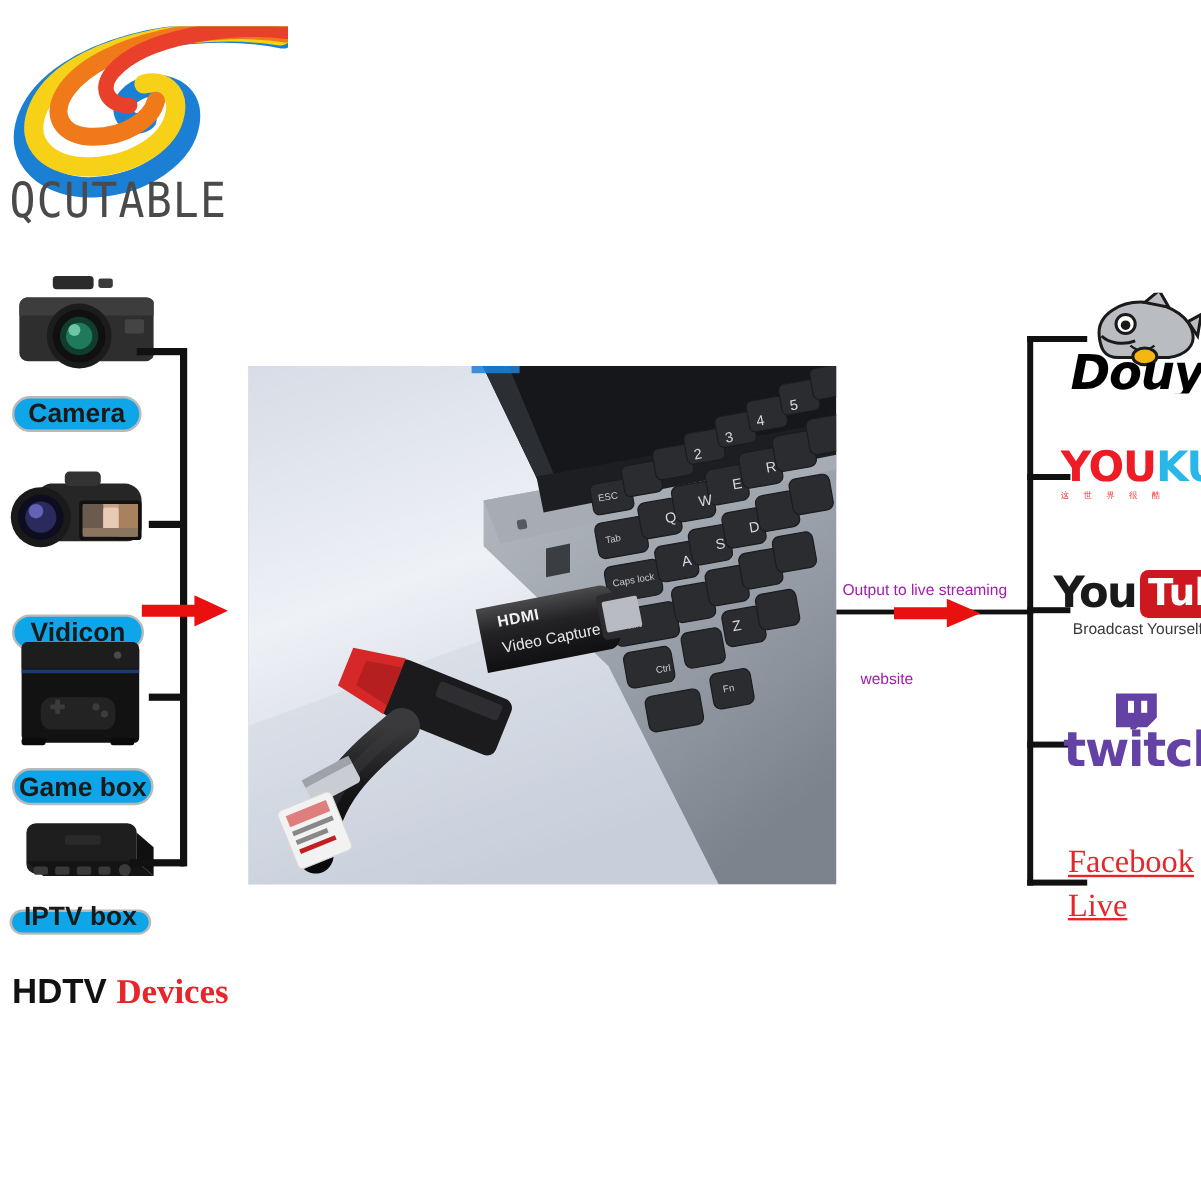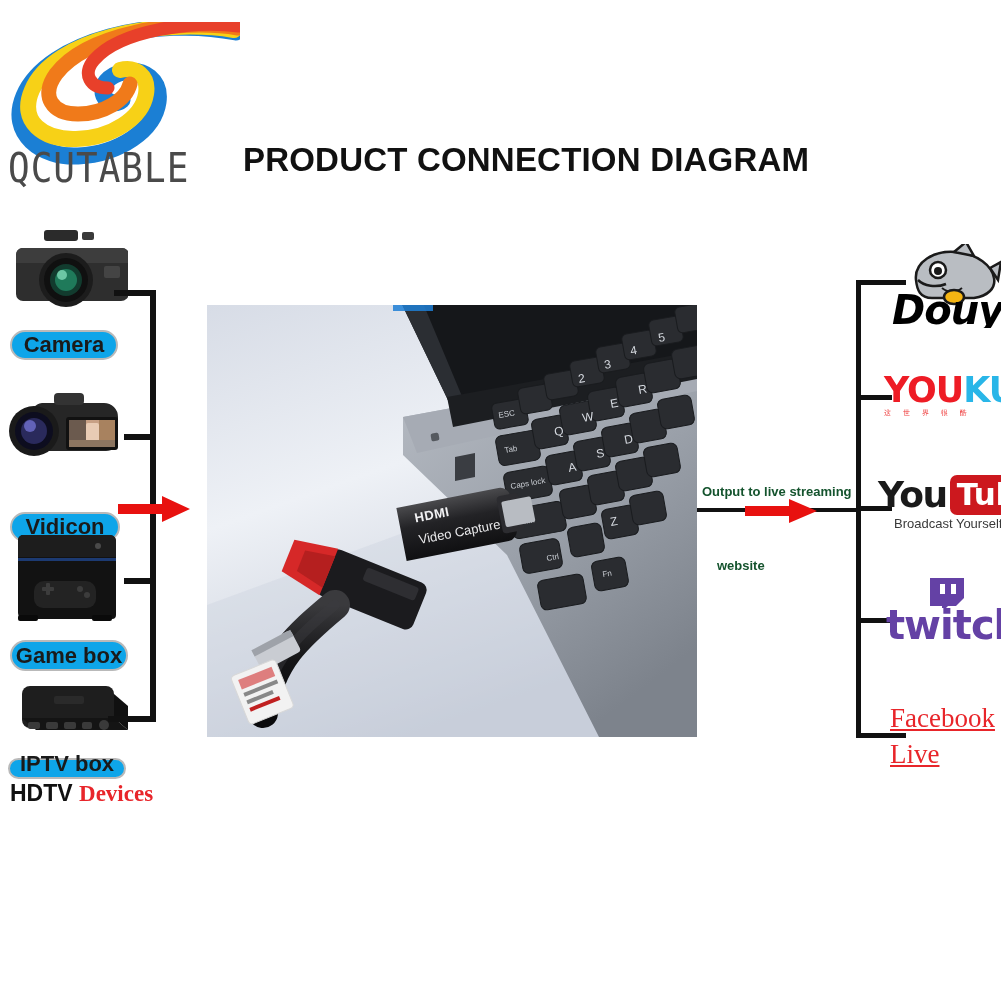--- a/index.html
+++ b/index.html
@@ -18,39 +18,39 @@
   
   .title{position:absolute;left:243px;top:141px;font-size:33px;font-weight:bold;
     color:#111;letter-spacing:0.2px;white-space:nowrap;
     font-family:"Liberation Sans","DejaVu Sans",sans-serif;}
 
   
   .dev{position:absolute;}
   .pill{position:absolute;border:2px solid #b9b9b9;border-radius:18px;background:#0ea5e9;
     display:flex;align-items:flex-end;justify-content:center;
     font-size:22px;font-weight:bold;color:#1a1a1a;box-sizing:border-box;}
-  .hdtv{position:absolute;left:10px;top:780px;font-size:23px;font-weight:bold;white-space:nowrap;}
+  .hdtv{position:absolute;left:10px;top:811px;font-size:29px;font-weight:bold;white-space:nowrap;}
   .hdtv .k{color:#111;}
   .hdtv .r{color:#e8252a;font-weight:600;font-family:"Liberation Serif","DejaVu Serif",serif;}
 
   
   .ln{position:absolute;background:#111;}
 
   
   .arrowL{position:absolute;left:118px;top:496px;width:72px;height:26px;}
   .arrowC{position:absolute;left:745px;top:499px;width:72px;height:24px;}
 
   
   .photo{position:absolute;left:207px;top:305px;width:490px;height:432px;overflow:hidden;
     background:#c9ced8;}
   .caption{position:absolute;left:248px;top:747px;font-size:38px;color:#111;white-space:nowrap;
     font-family:"Liberation Sans","DejaVu Sans",sans-serif;}
 
   
-  .outlbl{position:absolute;font-size:13px;font-weight:bold;color:#14532d;white-space:nowrap;
+  .outlbl{position:absolute;font-size:13px;font-weight:normal;color:#a21caf;white-space:nowrap;
     font-family:"Liberation Sans","DejaVu Sans",sans-serif;}
 
   
   .logo{position:absolute;}
   .fb{position:absolute;left:890px;top:700px;color:#e8252a;font-size:27px;line-height:36px;
     font-family:"Liberation Serif","DejaVu Serif",serif;text-decoration:underline;}
 
   
   .douyuword{font-family:"DejaVu Sans","Liberation Sans",sans-serif;font-weight:bold;
     font-size:40px;font-style:italic;color:#f5b513;letter-spacing:-1px;
@@ -82,21 +82,20 @@
     <svg width="232" height="150" viewBox="0 0 232 150">
       <path d="M228 10 C150 -6 40 18 16 74 C0 112 34 136 70 134 C112 132 146 108 150 80 C153 58 136 46 116 50 C100 53 92 64 96 74 C99 81 108 83 114 78" fill="none" stroke="#1b7fd4" stroke-width="17" stroke-linecap="round"></path>
       <path d="M222 6 C146 -8 34 14 12 70 C-2 104 24 124 58 123 C98 122 132 100 136 74" fill="none" stroke="#3aa9e8" stroke-width="0"></path>
       <path d="M226 8 C152 -4 46 16 24 68 C10 100 36 118 68 117 C104 116 134 96 138 72 C141 54 128 44 112 48" fill="none" stroke="#f7d117" stroke-width="16" stroke-linecap="round"></path>
       <path d="M230 6 C170 -4 78 12 48 52 C32 74 44 92 70 92 C96 92 118 78 122 62" fill="none" stroke="#f07a1a" stroke-width="15" stroke-linecap="round"></path>
       <path d="M231 4 C186 -2 112 8 86 38 C74 52 82 66 100 66" fill="none" stroke="#e8402a" stroke-width="13" stroke-linecap="round"></path>
     </svg>
   </div>
   <div class="brandword">QCUTABLE</div>
 
-  <div class="title">PRODUCT CONNECTION DIAGRAM</div>
 
   <div class="dev" style="left:16px;top:222px;width:112px;height:100px;">
     <svg width="112" height="100" viewBox="0 0 112 100">
       <rect x="28" y="8" width="34" height="11" rx="3" fill="#2b2b2b"></rect>
       <rect x="66" y="10" width="12" height="8" rx="2" fill="#3a3a3a"></rect>
       <path d="M6 26 h100 a7 7 0 0 1 7 7 v38 a8 8 0 0 1 -8 8 H7 a7 7 0 0 1 -7 -7 V33 a7 7 0 0 1 6 -7 z" fill="#2e2e2e"></path>
       <path d="M6 26 h100 a7 7 0 0 1 7 7 v8 H0 v-8 a7 7 0 0 1 6 -7 z" fill="#3d3d3d"></path>
       <circle cx="50" cy="58" r="27" fill="#1c1c1c"></circle>
       <circle cx="50" cy="58" r="22" fill="#101010"></circle>
       <circle cx="50" cy="58" r="16" fill="#123b2e"></circle>

